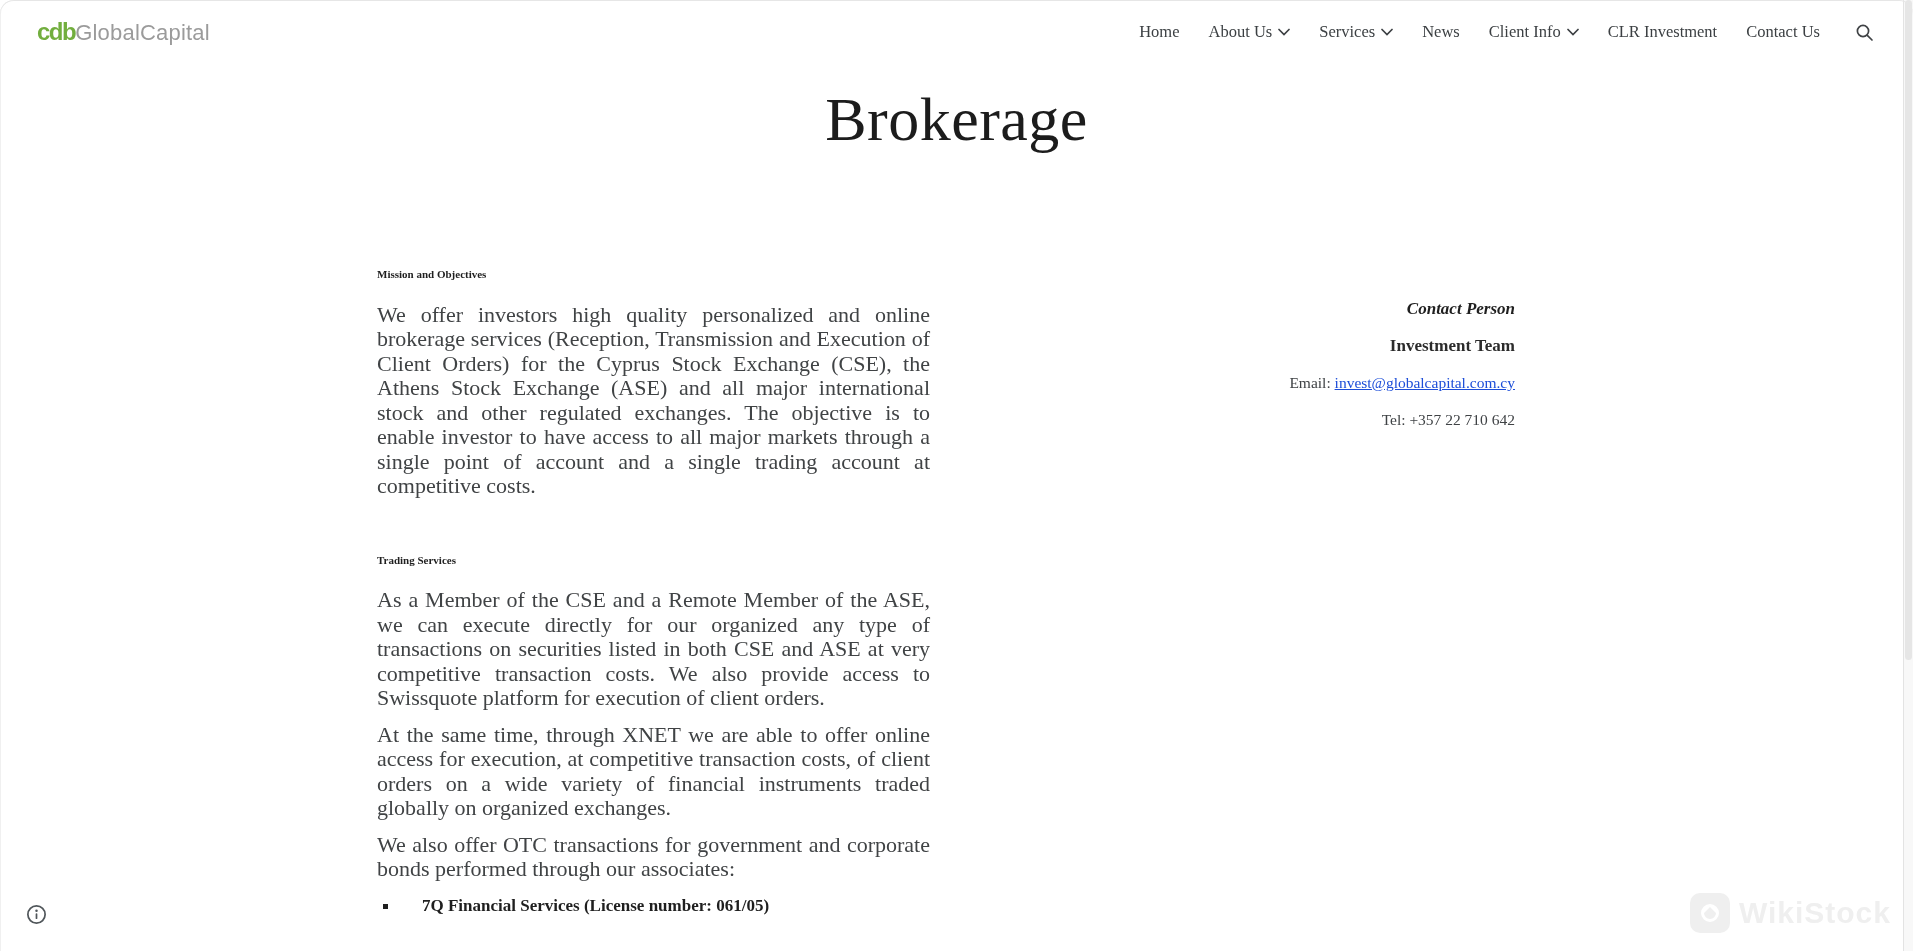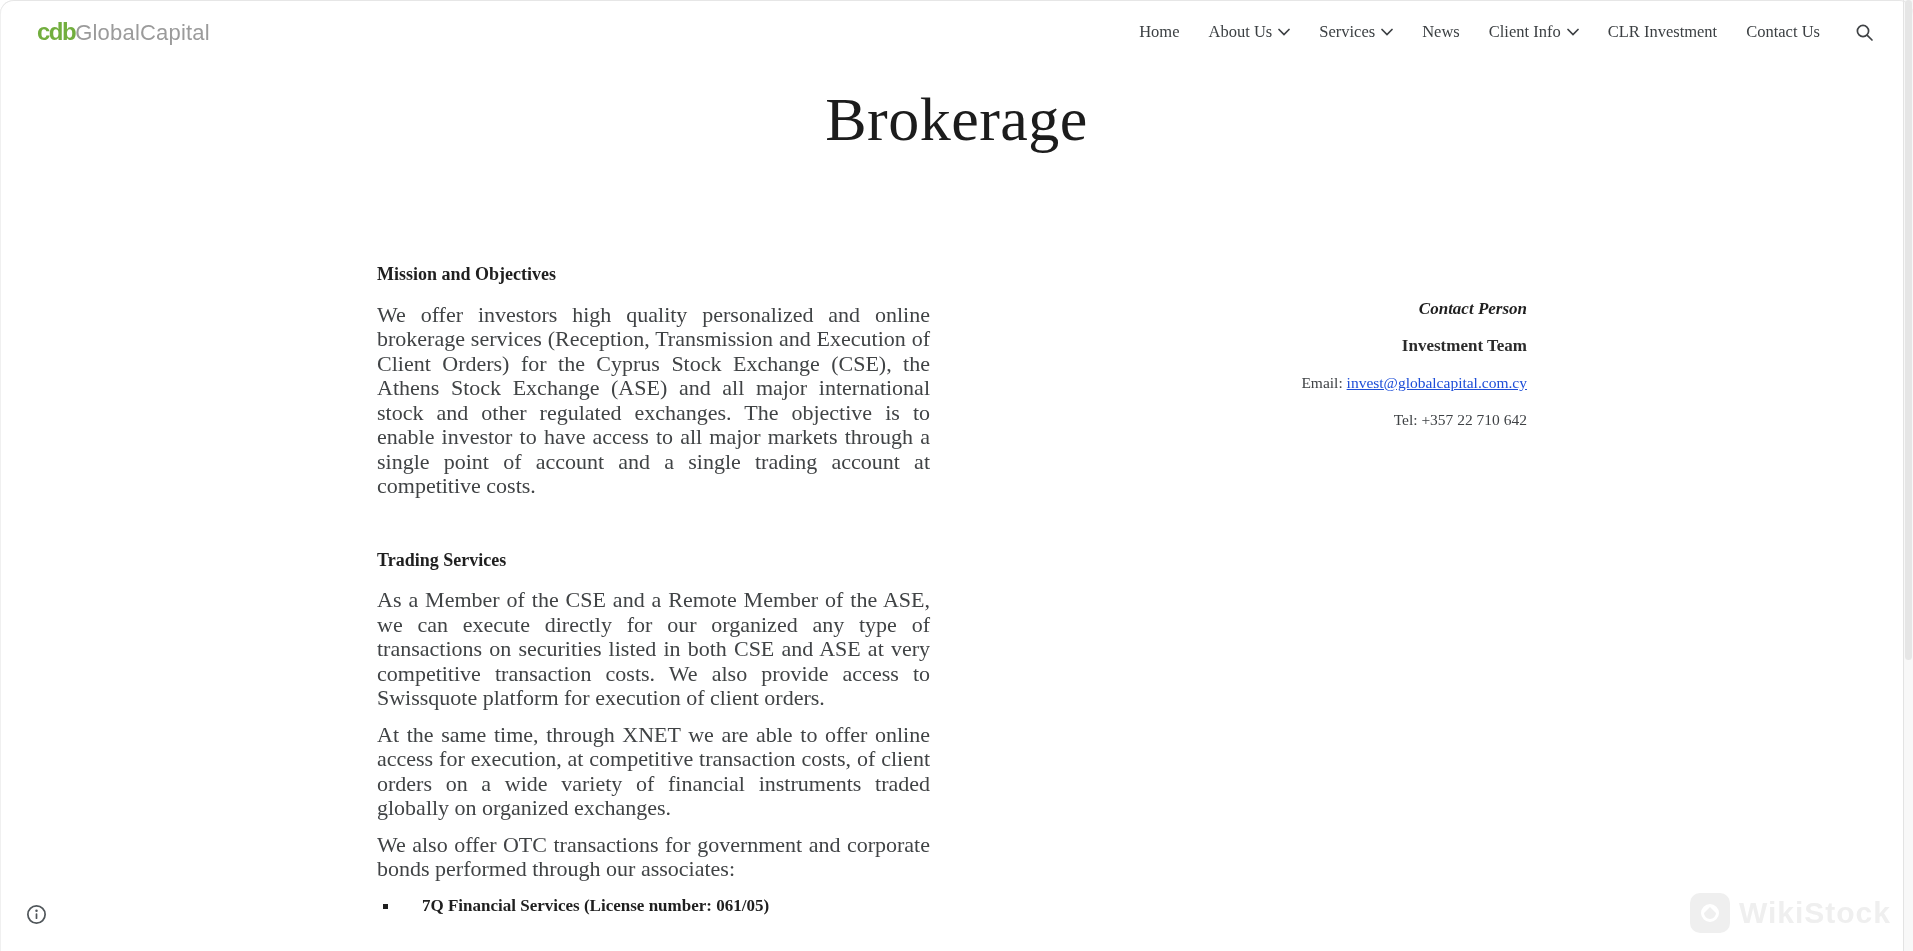--- a/index.html
+++ b/index.html
@@ -60,21 +60,21 @@
 
   
   .content {
     position: absolute; top: 262px; left: 377px; width: 1150px;
     display: flex;
   }
   .left-col { width: 553px; }
   .right-col { flex: 1; text-align: right; padding-top: 35px; }
 
   .section-heading {
-    font-size: 18px; font-weight: 700; color: #1f1f1f;
+    font-size: 11px; font-weight: 700; color: #1f1f1f;
     margin: 0 0 16px 0; line-height: 24.5px;
   }
   .section-heading.second { margin-top: 49px; }
   .body-p {
     font-size: 22px; line-height: 24.5px; color: #404345;
     text-align: justify; margin: 0 0 12px 0;
   }
   .bullet-row { display: flex; align-items: flex-start; margin: 12px 0 0 6px; gap: 24px; }
   .bullet-square {
     width: 5px; height: 5px; background: #1f1f1f; margin: 10px 10px 0 0; flex: none;
@@ -95,21 +95,21 @@
     line-height: 1; padding-bottom: 2px;
   }
   .partner-divider { width: 1px; height: 34px; background: #8a8e90; }
   .partner-text {
     font-family: Liberation Serif, serif;
     font-size: 10px; font-weight: 700; color: #ffffff; line-height: 17px;
     text-align: right;
   }
 
   
-  .contact-line { margin: 0 0 13px 0; line-height: 24px; }
+  .contact-line { margin: 0 12px 13px 0; line-height: 24px; }
   .contact-title { font-size: 17px; font-weight: 700; font-style: italic; color: #1f1f1f; }
   .contact-team { font-size: 17px; font-weight: 700; color: #2b2b2b; }
   .contact-email, .contact-tel { font-size: 15.5px; color: #3f4245; }
   .email-link { color: #1d4ed8; text-decoration: underline; cursor: pointer; }
 
   
   .info-btn {
     position: absolute; left: 25px; top: 903px; width: 23px; height: 23px;
     cursor: pointer; z-index: 20;
   }

